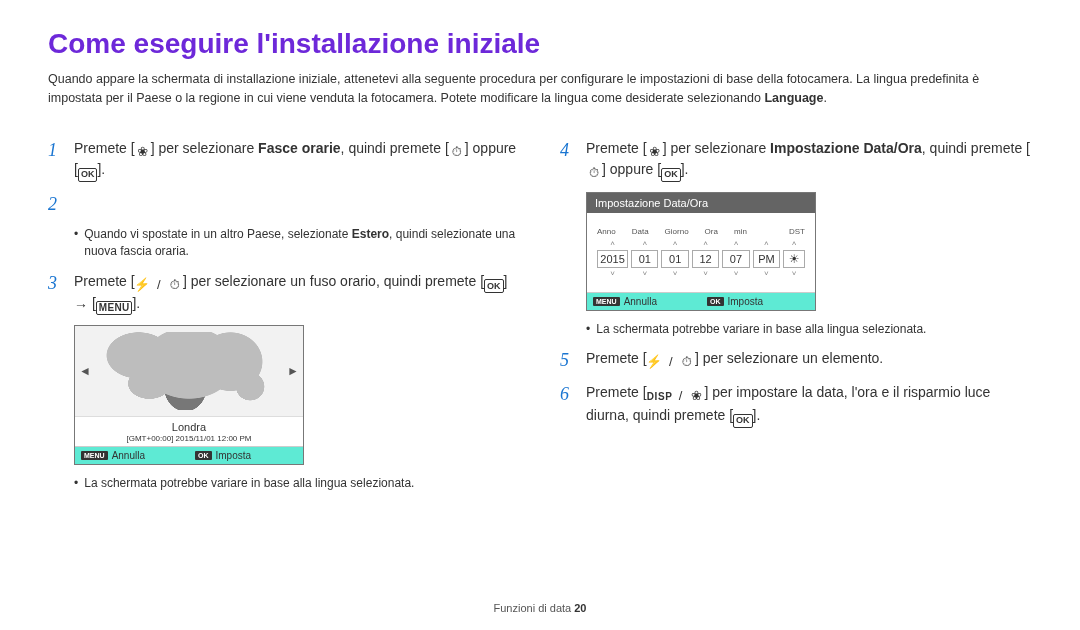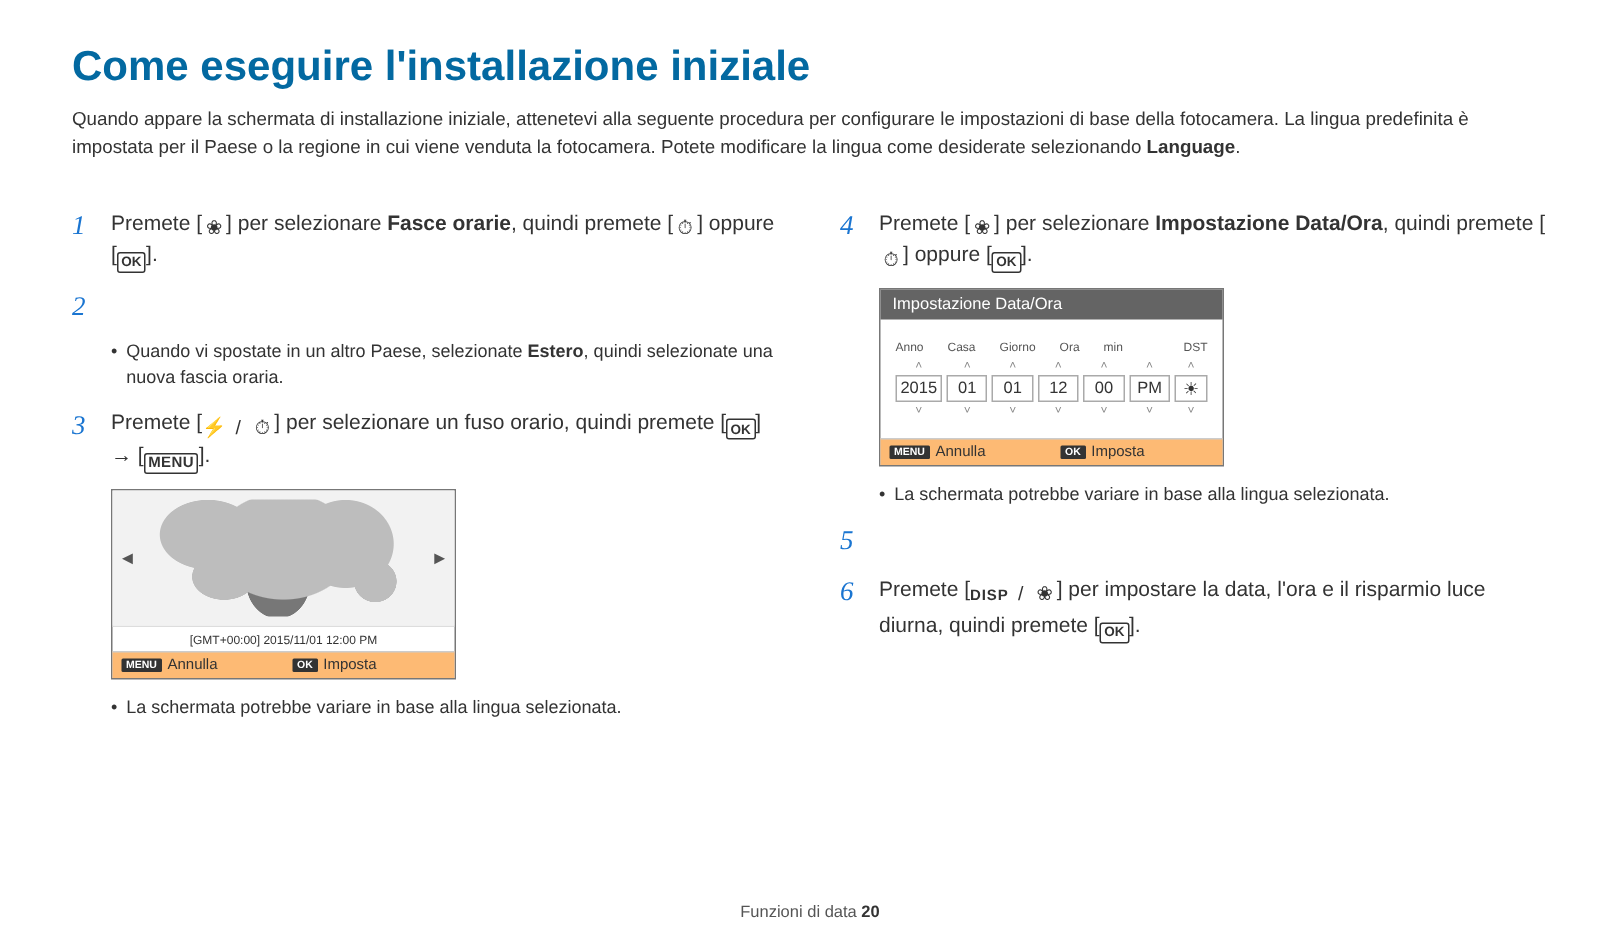--- a/index.html
+++ b/index.html
@@ -6,21 +6,21 @@
   body {
     width: 1080px;
     height: 630px;
     font-family: 'Segoe UI', Arial, sans-serif;
     color: #333;
     padding: 28px 48px 18px 48px;
     background: #fff;
     position: relative;
   }
   h1.title {
-    color: #0369a1;
+    color: #6d28d9;
     font-size: 28px;
     font-weight: 600;
     margin-bottom: 10px;
   }
   .intro {
     font-size: 12.5px;
     line-height: 1.5;
     margin-bottom: 30px;
   }
   .intro b { font-weight: 700; }
@@ -141,21 +141,21 @@
     text-align: center;
     font-size: 10px;
     padding: 4px 0 3px 0;
     border-top: 1px solid #ddd;
   }
   .map-footer .city { font-size: 11px; margin-bottom: 1px; }
   .map-footer .tz { font-size: 8px; color: #333; }
   .screen-btns {
     display: flex;
     border-top: 1px solid #ccc;
-    background: #fdba74;
+    background: #5eead4;
   }
   .screen-btns > div {
     flex: 1;
     padding: 3px 6px;
     font-size: 10px;
     display: flex;
     align-items: center;
     gap: 4px;
   }
   .screen-btns .mini-menu,
@@ -253,20 +253,21 @@
       </div>
     </div>
 
     <div class="screen">
       <div class="map-area">
         <div class="map-shape"></div>
         <div class="map-arrow left">◄</div>
         <div class="map-arrow right">►</div>
       </div>
       <div class="map-footer">
+        <div class="city">Londra</div>
         <div class="tz">[GMT+00:00]  2015/11/01  12:00 PM</div>
       </div>
       <div class="screen-btns">
         <div>
             <span class="mini-menu">MENU</span>
             <span>Annulla</span>
           </div>
         <div>
             <span class="mini-ok">OK</span>
             <span>Imposta</span>
@@ -287,21 +288,21 @@
       <div class="step-body">
         <span>Premete [</span><span class="glyph">❀</span><span>] per selezionare </span><b>Impostazione Data/Ora</b><span>, quindi premete [</span><span class="glyph">⏱</span><span>] oppure [</span><span class="glyph ok">OK</span><span>].</span>
       </div>
     </div>
 
     <div class="screen">
       <div class="screen-header">Impostazione Data/Ora</div>
       <div class="date-area">
         <div class="date-labels">
           <span style="width:34px">Anno</span>
-          <span>Casa</span>
+          <span>Data</span>
           <span>Giorno</span>
           <span>Ora</span>
           <span>min</span>
           <span></span>
           <span class="dst">DST</span>
         </div>
         <div class="spinner-row">
           <div class="spinner year">
               <div class="arrow">˄</div>
               <div class="val">2015</div>
@@ -317,21 +318,21 @@
               <div class="val">01</div>
               <div class="arrow">˅</div>
             </div>
           <div class="spinner">
               <div class="arrow">˄</div>
               <div class="val">12</div>
               <div class="arrow">˅</div>
             </div>
           <div class="spinner">
               <div class="arrow">˄</div>
-              <div class="val">00</div>
+              <div class="val">07</div>
               <div class="arrow">˅</div>
             </div>
           <div class="spinner">
               <div class="arrow">˄</div>
               <div class="val">PM</div>
               <div class="arrow">˅</div>
             </div>
           <div class="spinner dst">
               <div class="arrow">˄</div>
               <div class="dst-icon">☀</div>
@@ -351,20 +352,23 @@
       </div>
     </div>
 
     <div class="sub-bullet">
       <span class="dot">•</span>
       <span>La schermata potrebbe variare in base alla lingua selezionata.</span>
     </div>
 
     <div class="step">
       <div class="step-num">5</div>
+      <div class="step-body">
+        <span>Premete [</span><span class="glyph">⚡</span><span class="glyph">/</span><span class="glyph">⏱</span><span>] per selezionare un elemento.</span>
+      </div>
     </div>
 
     <div class="step">
       <div class="step-num">6</div>
       <div class="step-body">
         <span>Premete [</span><span class="glyph disp">DISP</span><span class="glyph">/</span><span class="glyph">❀</span><span>] per impostare la data, l'ora e il risparmio luce diurna, quindi premete [</span><span class="glyph ok">OK</span><span>].</span>
       </div>
     </div>
 
   </div>

